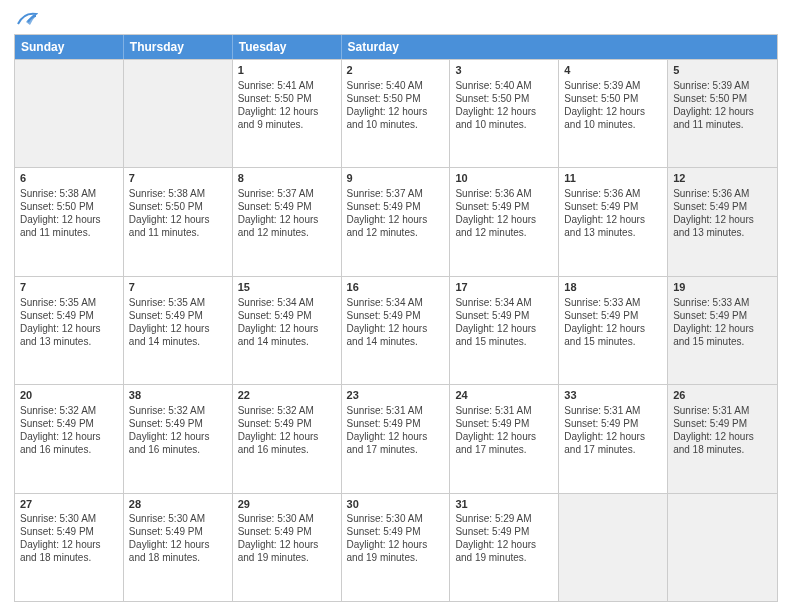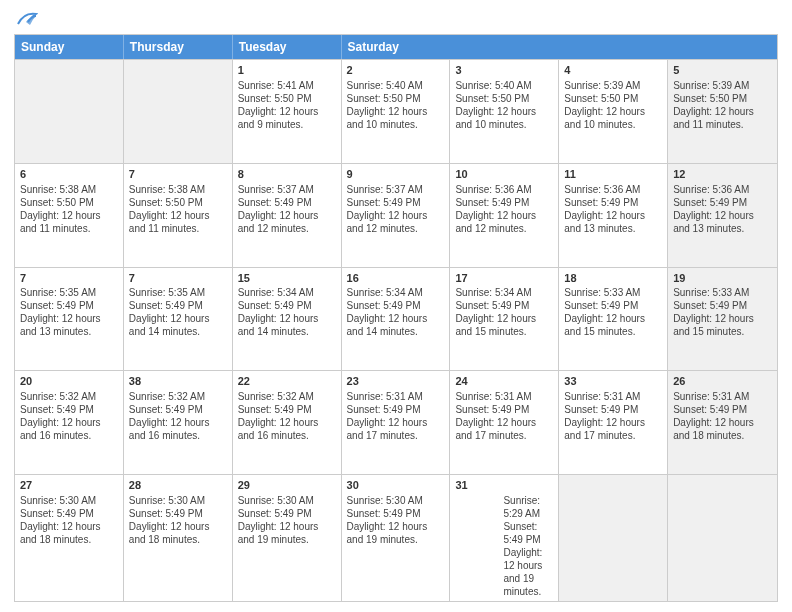--- a/index.html
+++ b/index.html
@@ -331,21 +331,21 @@
 Daylight: 12 hours and 19 minutes.</div>
           </div>
           <div class="cal-cell">
             <span class="day-num">30</span>
             <div class="cell-detail" style="white-space: pre-line;">Sunrise: 5:30 AM
 Sunset: 5:49 PM
 Daylight: 12 hours and 19 minutes.</div>
           </div>
           <div class="cal-cell">
             <span class="day-num">31</span>
-            <div class="cell-detail" style="white-space: pre-line; margin-left: 48px;">Sunrise: 5:29 AM
+            <div class="cell-detail" style="white-space: pre-line;">Sunrise: 5:29 AM
 Sunset: 5:49 PM
 Daylight: 12 hours and 19 minutes.</div>
           </div>
           <div class="cal-cell shaded empty"></div>
           <div class="cal-cell shaded empty"></div>
         </div>
       </div>
   </div>
 </div>
 

